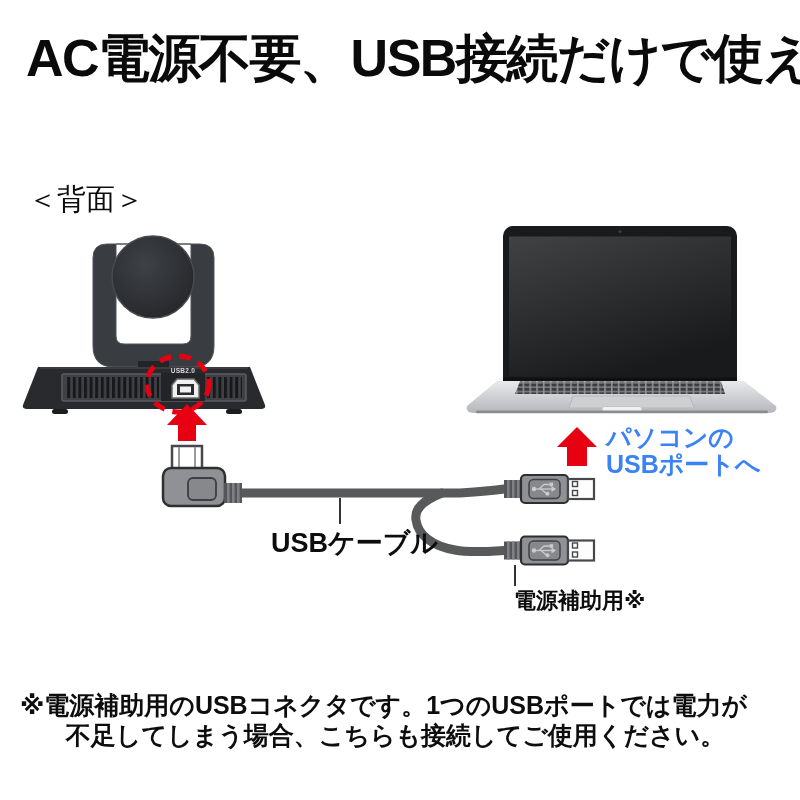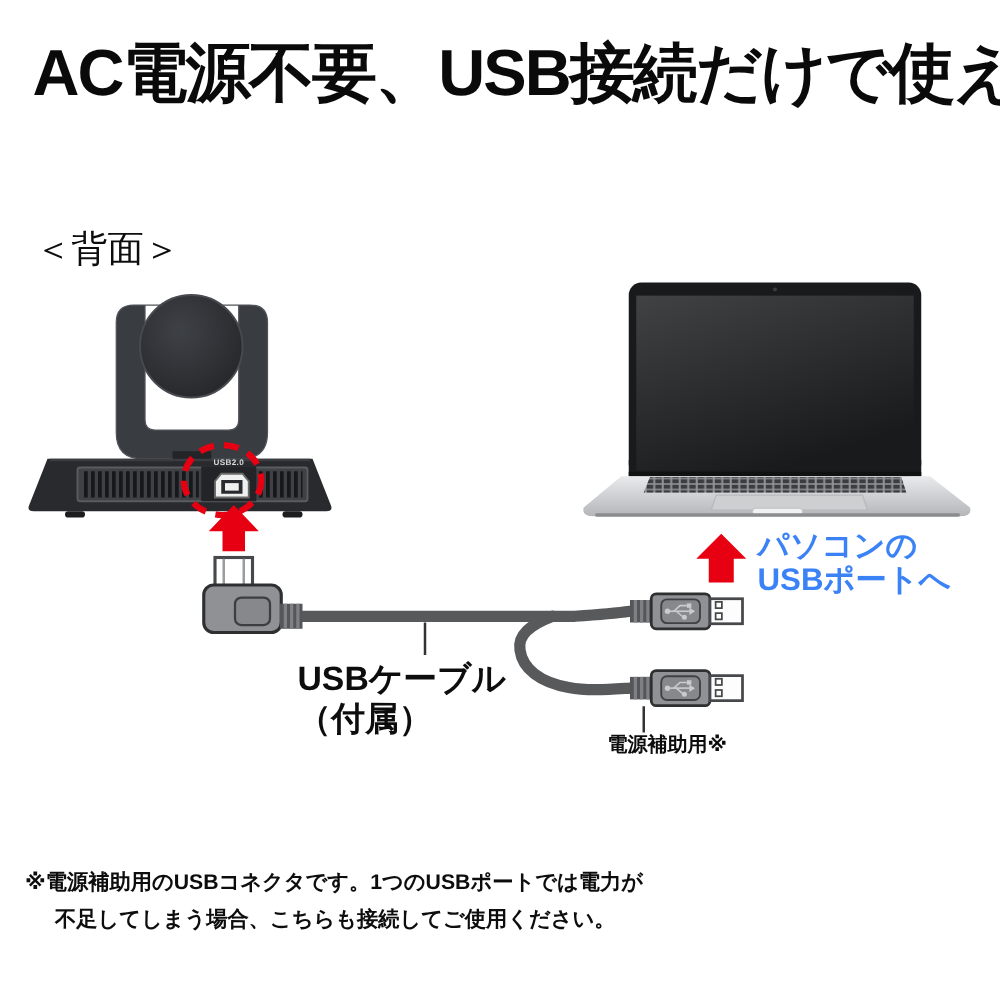--- a/index.html
+++ b/index.html
@@ -4,25 +4,25 @@
 <style>
   html,body{margin:0;padding:0;}
   body{
     width:800px;height:800px;background:#ffffff;position:relative;overflow:hidden;
     font-family:"Liberation Sans","DejaVu Sans",sans-serif;color:#0d0d0d;
   }
   .abs{position:absolute;white-space:nowrap;}
   .title{left:26px;top:24px;font-size:52px;font-weight:bold;letter-spacing:-1.5px;color:#0a0a0a;}
   .rear-label{left:28px;top:180px;font-size:29px;font-weight:normal;}
   .port-label{left:161px;top:367px;width:44px;text-align:center;font-size:6.5px;font-weight:bold;color:#d9d9d9;letter-spacing:.3px;}
-  .cable-label{left:238px;top:527px;width:200px;text-align:left;font-size:27px;font-weight:bold;line-height:32px;}
-  .power-label{left:486px;top:586px;font-size:16px;font-weight:bold;}
+  .cable-label{left:238px;top:527px;width:200px;text-align:right;font-size:27px;font-weight:bold;line-height:32px;}
+  .power-label{left:514px;top:586px;font-size:22px;font-weight:bold;}
   .pc-label{left:606px;top:424px;font-size:25px;font-weight:bold;color:#3b82f6;line-height:27px;}
-  .notes{left:20px;top:691px;font-size:17px;font-weight:bold;line-height:29.5px;color:#0d0d0d;}
-  .notes .indent{margin-left:24px;}
+  .notes{left:20px;top:691px;font-size:25px;font-weight:bold;line-height:29.5px;color:#0d0d0d;}
+  .notes .indent{margin-left:24px;text-align:center;}
   svg{position:absolute;left:0;top:0;}
 </style>
 </head>
 <body>
 
 <svg width="800" height="800" viewBox="0 0 800 800">
   <defs>
     <radialGradient id="headGrad" cx="40%" cy="35%" r="75%">
       <stop offset="0%" stop-color="#3e4146"></stop>
       <stop offset="70%" stop-color="#2c2e32"></stop>
@@ -126,21 +126,20 @@
 </svg>
 
 <div class="abs title">AC電源不要、USB接続だけで使える</div>
 
 <div class="abs rear-label">＜背面＞</div>
 
 <div class="abs port-label">USB2.0</div>
 
 <div class="abs cable-label">
   <div>USBケーブル</div>
-  <div>（付属）</div>
 </div>
 
 <div class="abs power-label">電源補助用※</div>
 
 <div class="abs pc-label">
   <div>パソコンの</div>
   <div>USBポートへ</div>
 </div>
 
 <div class="abs notes">

